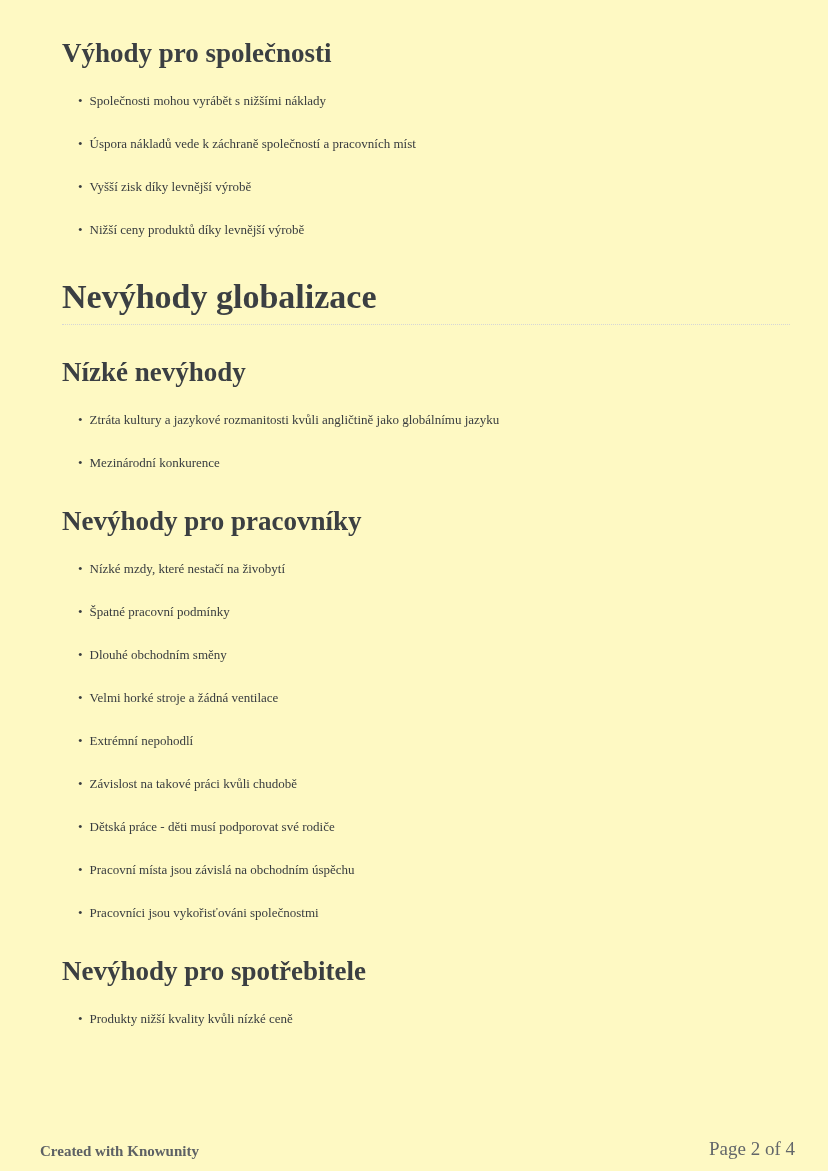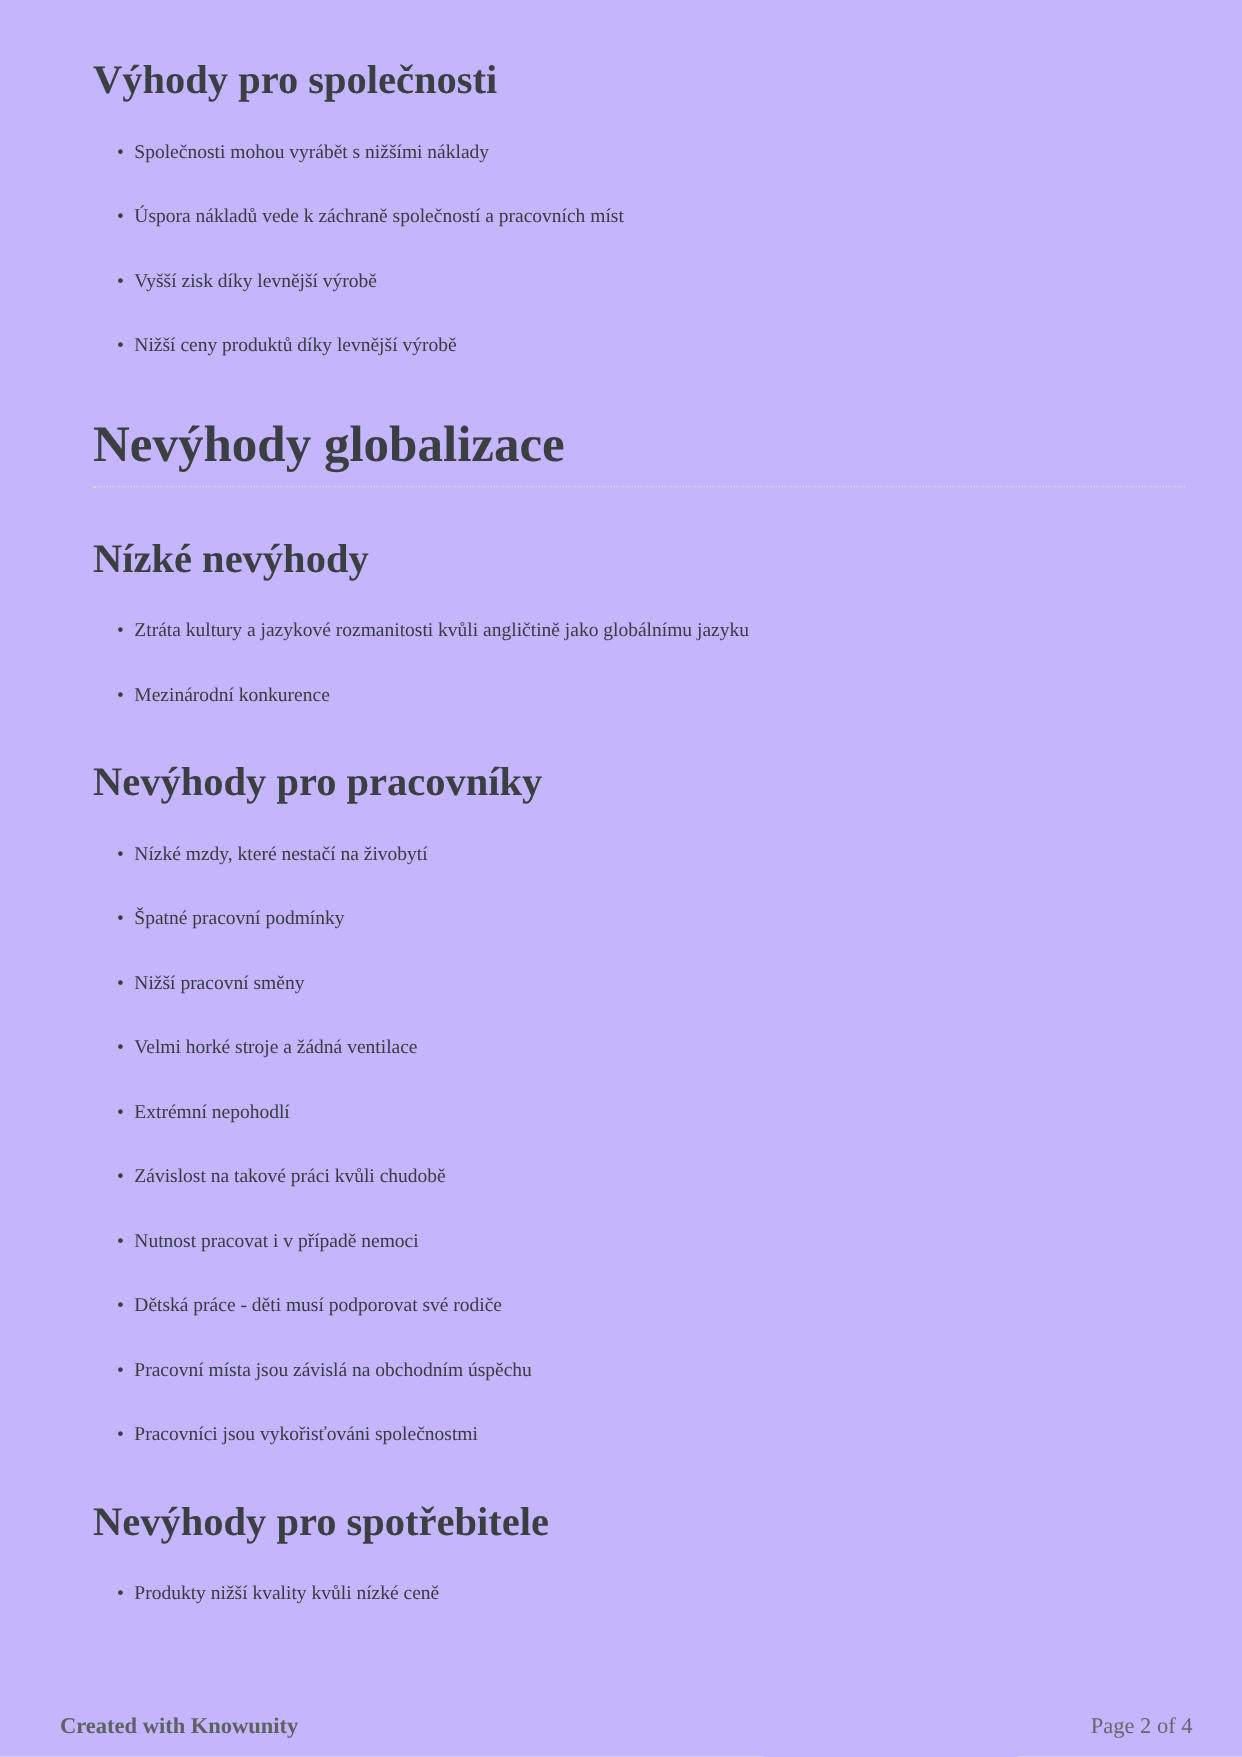--- a/index.html
+++ b/index.html
@@ -7,21 +7,21 @@
     width: 828px;
     height: 1171px;
     background: #ffffff;
     font-family: "Liberation Serif", "DejaVu Serif", serif;
     overflow: hidden;
   }
   .page {
     position: relative;
     width: 828px;
     height: 1171px;
-    background: #c4b5fd;
+    background: #fef9c3;
   }
   .content {
     padding: 38px 38px 0 62px;
   }
   .doc-section { margin: 0; }
   h1.doc-heading {
     font-size: 34px;
     line-height: 40px;
     font-weight: 700;
     color: #3b3f42;
@@ -60,21 +60,21 @@
     display: flex;
     justify-content: space-between;
     align-items: flex-end;
   }
   .footer-brand {
     font-size: 15px;
     font-weight: 700;
     color: #5d6164;
   }
   .footer-page {
-    font-size: 15px;
+    font-size: 19px;
     font-weight: 400;
     color: #63676a;
   }
 </style>
 </head>
 <body>
 
 <div class="page">
   <main class="content">
       <section class="doc-section">
@@ -94,25 +94,24 @@
         <ul class="bullet-list">
           <li><span class="bullet">•</span><span>Ztráta kultury a jazykové rozmanitosti kvůli angličtině jako globálnímu jazyku</span></li>
           <li><span class="bullet">•</span><span>Mezinárodní konkurence</span></li>
         </ul>
       </section>
       <section class="doc-section">
         <h2 class="doc-heading">Nevýhody pro pracovníky</h2>
         <ul class="bullet-list">
           <li><span class="bullet">•</span><span>Nízké mzdy, které nestačí na živobytí</span></li>
           <li><span class="bullet">•</span><span>Špatné pracovní podmínky</span></li>
-          <li><span class="bullet">•</span><span>Nižší pracovní směny</span></li>
+          <li><span class="bullet">•</span><span>Dlouhé obchodním směny</span></li>
           <li><span class="bullet">•</span><span>Velmi horké stroje a žádná ventilace</span></li>
           <li><span class="bullet">•</span><span>Extrémní nepohodlí</span></li>
           <li><span class="bullet">•</span><span>Závislost na takové práci kvůli chudobě</span></li>
-          <li><span class="bullet">•</span><span>Nutnost pracovat i v případě nemoci</span></li>
           <li><span class="bullet">•</span><span>Dětská práce - děti musí podporovat své rodiče</span></li>
           <li><span class="bullet">•</span><span>Pracovní místa jsou závislá na obchodním úspěchu</span></li>
           <li><span class="bullet">•</span><span>Pracovníci jsou vykořisťováni společnostmi</span></li>
         </ul>
       </section>
       <section class="doc-section">
         <h2 class="doc-heading">Nevýhody pro spotřebitele</h2>
         <ul class="bullet-list">
           <li><span class="bullet">•</span><span>Produkty nižší kvality kvůli nízké ceně</span></li>
         </ul>

